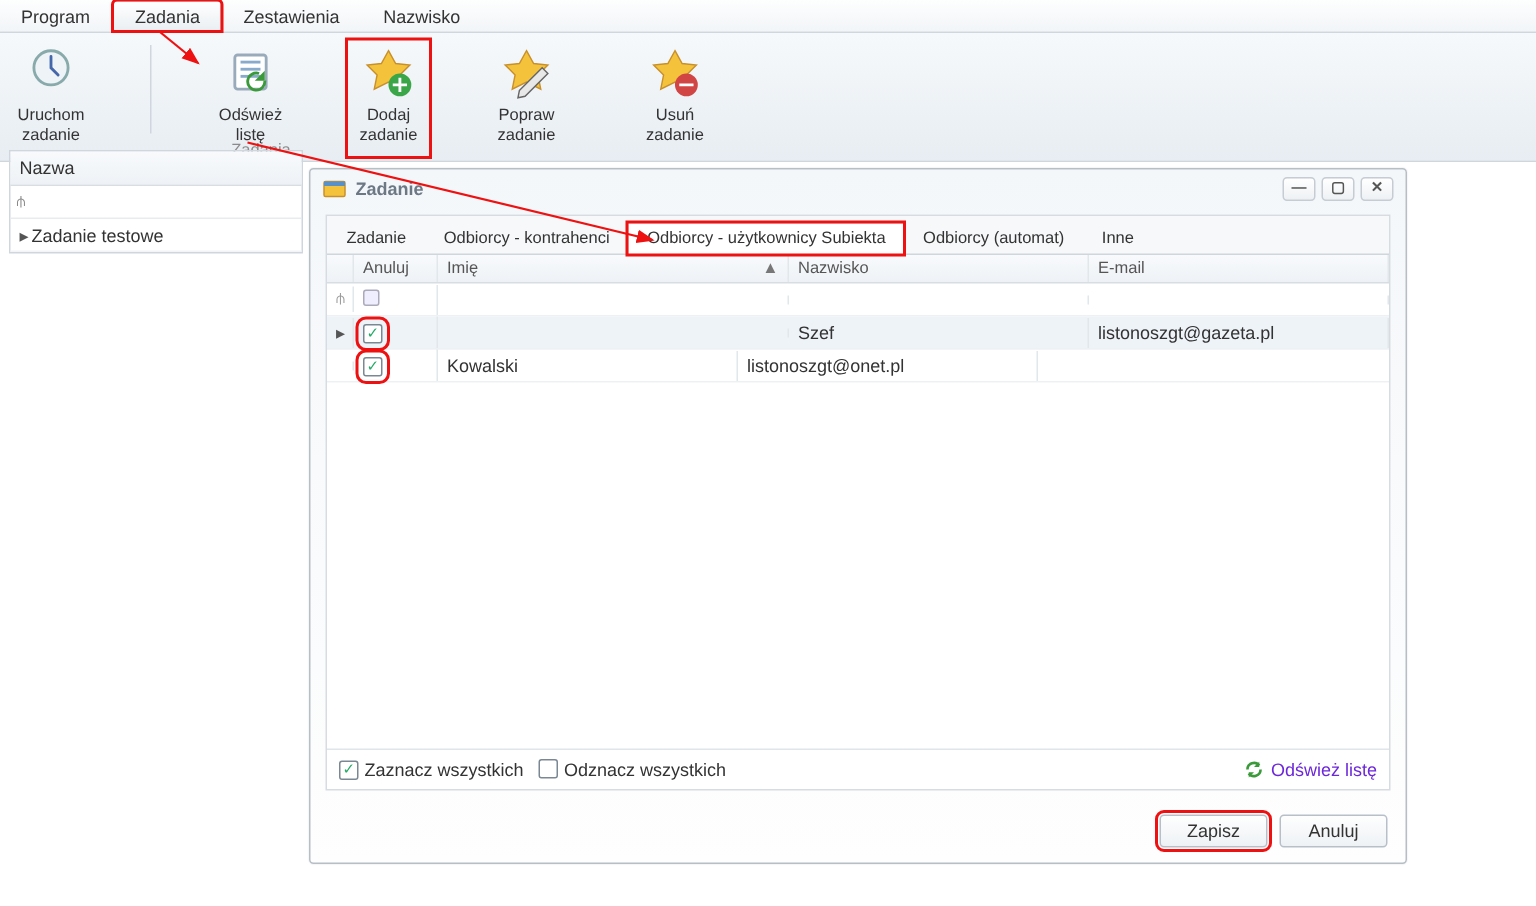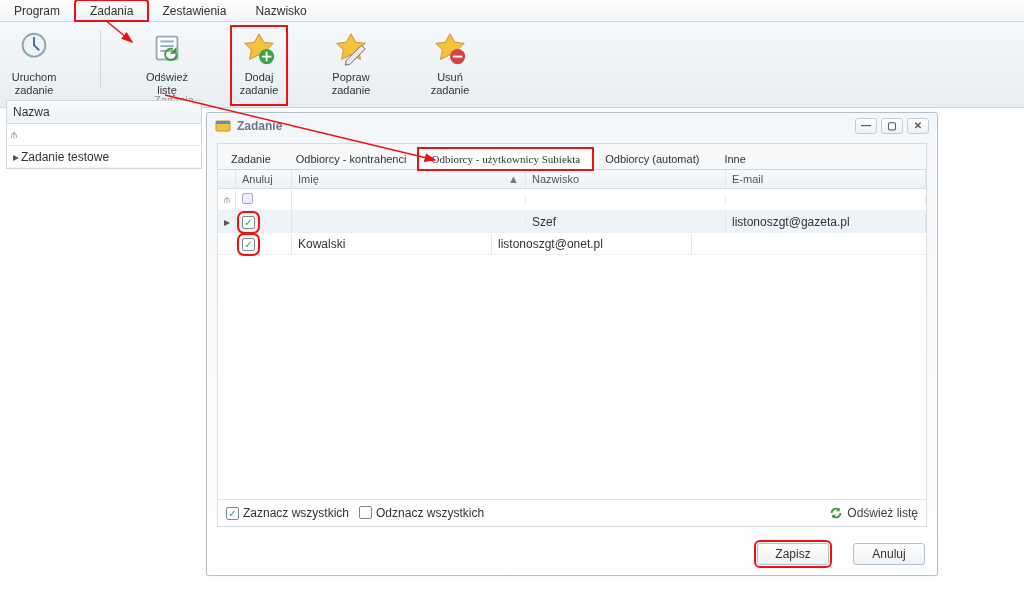--- a/index.html
+++ b/index.html
@@ -162,21 +162,20 @@
   }
   .tab.active{
     background:#fff;
     border:1px solid #cfd6de;
     border-bottom:1px solid #fff;
     position:relative; top:1px;
   }
   .tab.highlight{
     outline:2px solid #e11;
     outline-offset:-1px;
-    font-family:Liberation Serif, serif;
   }
 
   
   .grid{ flex:1; display:flex; flex-direction:column; }
   .grid-head{
     display:flex;
     background:linear-gradient(#f8fafc,#eef2f6);
     border-bottom:1px solid #d7dde3;
     font-size:11px; color:#555;
   }
@@ -200,24 +199,24 @@
 
   
   .checkbar{
     display:flex; align-items:center;
     padding:6px 8px;
     gap:10px;
     border-top:1px solid #e0e5ea;
     font-size:12px;
   }
   .checkbar .spacer{flex:1;}
-  .refresh{ color:#404040; cursor:pointer; display:flex; gap:4px; align-items:center;}
+  .refresh{ color:#6d28d9; cursor:pointer; display:flex; gap:4px; align-items:center;}
   .dlg-buttons{
     display:flex; justify-content:flex-end;
-    padding:8px 12px 10px 12px; gap:24px;
+    padding:8px 12px 10px 12px; gap:8px;
   }
   .btn{
     min-width:72px; padding:3px 14px;
     border:1px solid #b7c0c9;
     background:linear-gradient(#fefefe,#eef2f5);
     border-radius:3px;
     cursor:pointer;
     text-align:center;
   }
   .btn.highlight{ outline:2px solid #e11; outline-offset:1px; }

